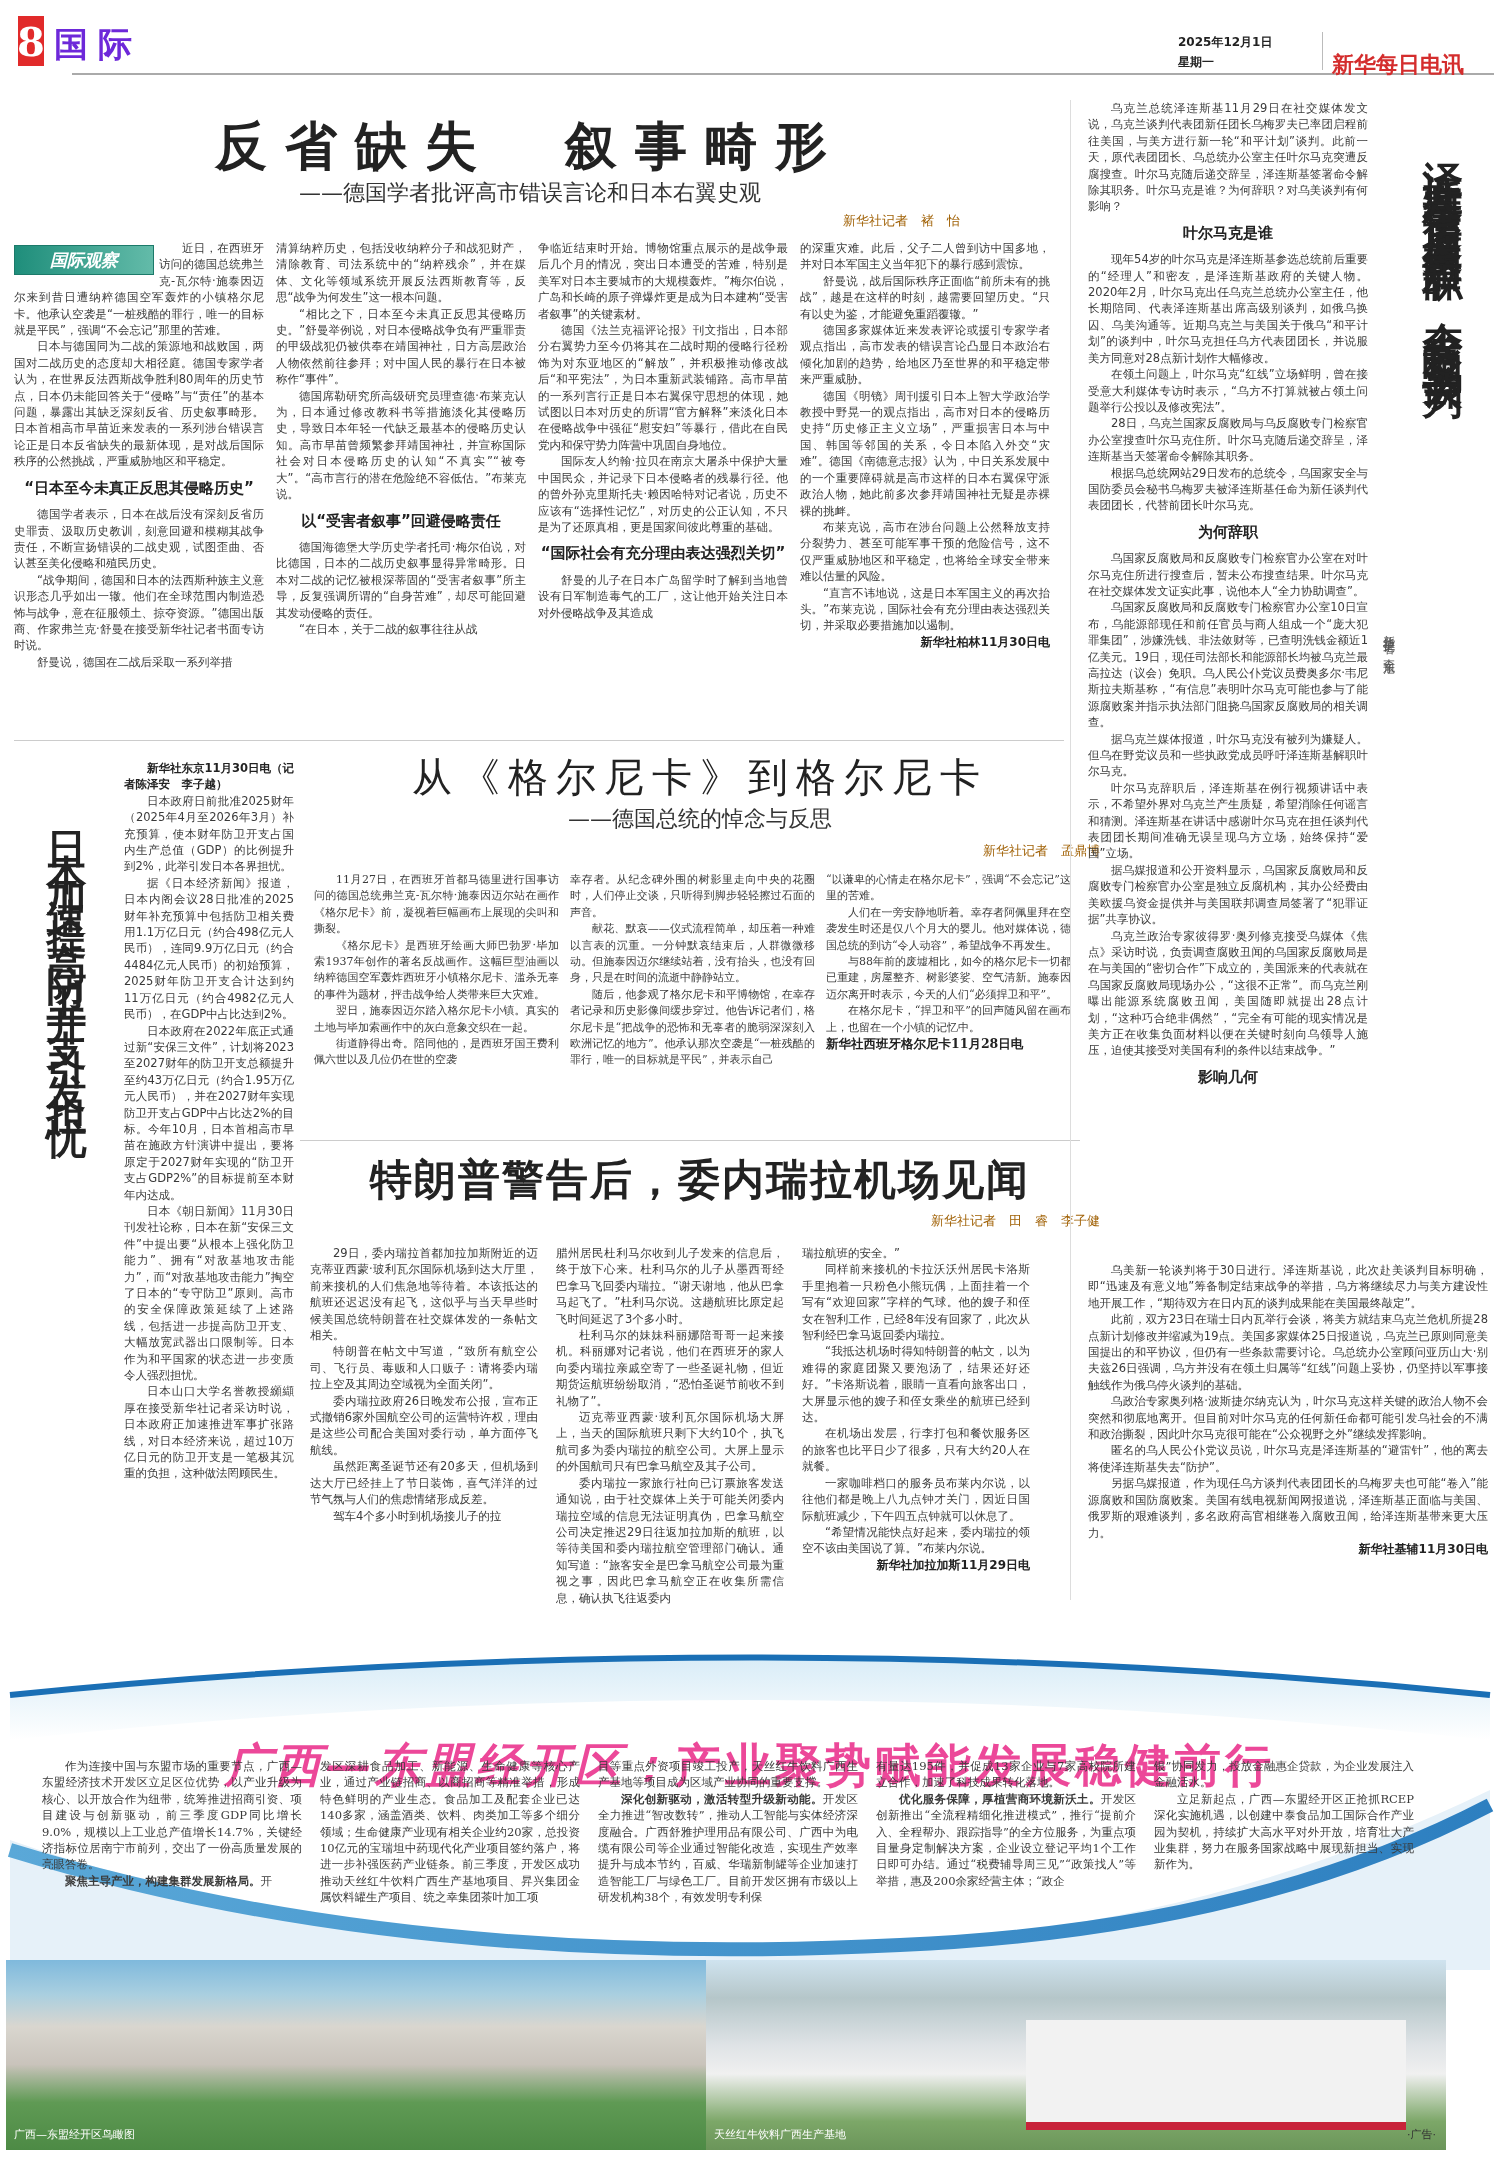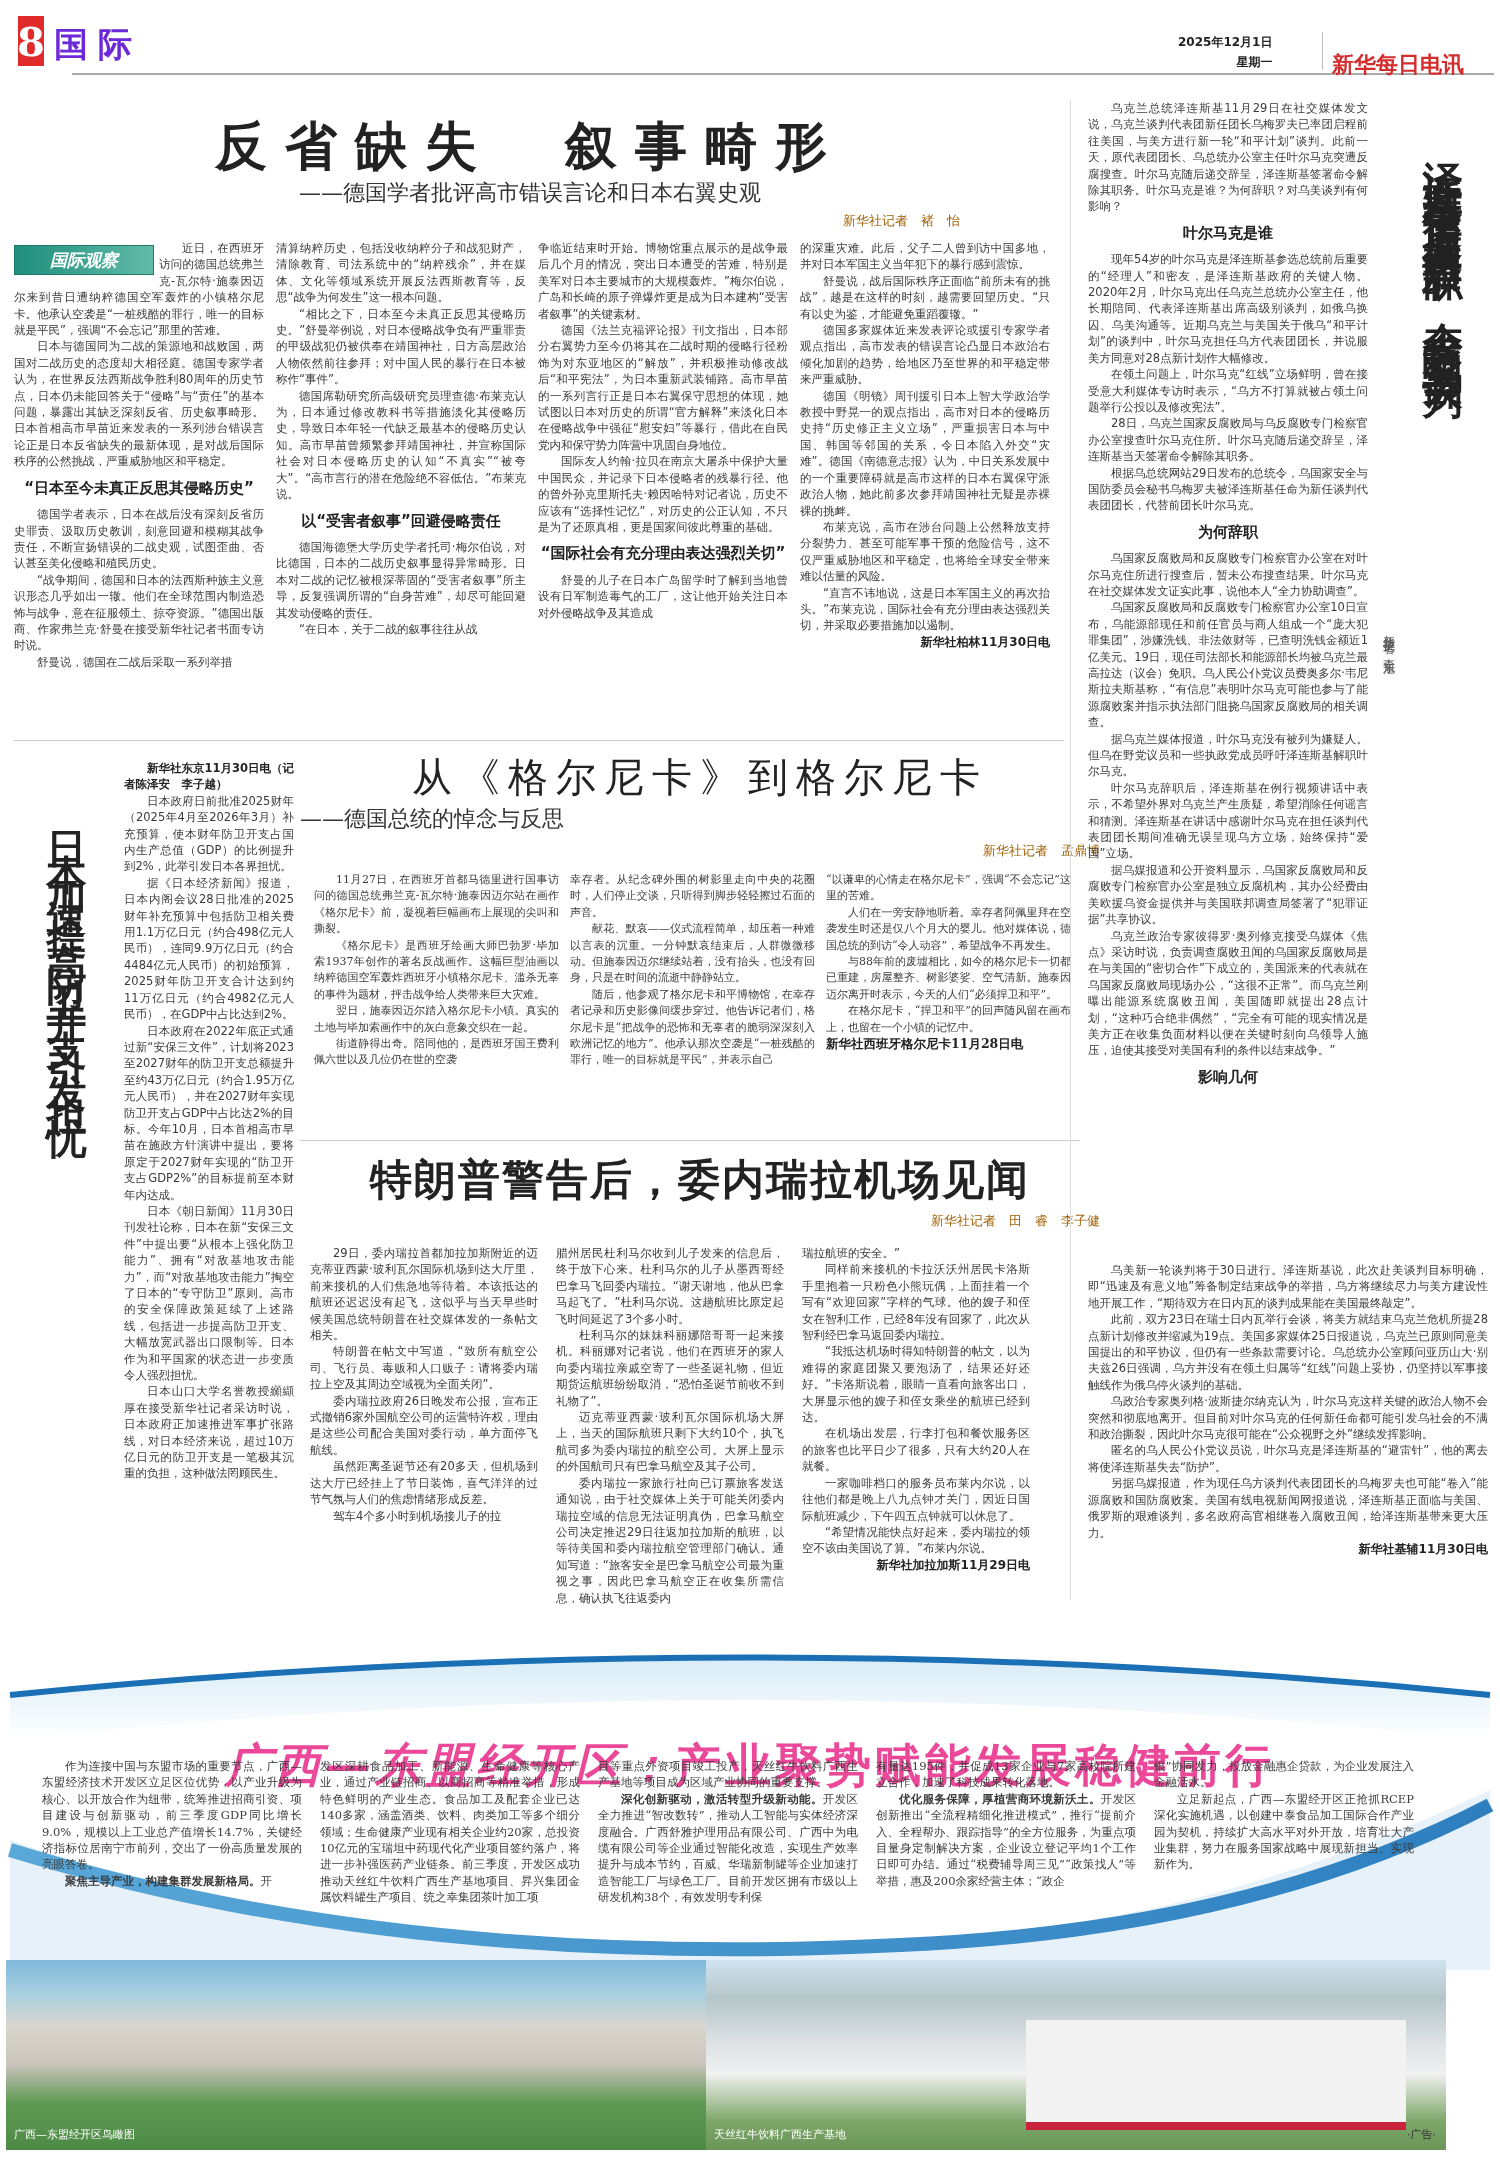--- a/index.html
+++ b/index.html
@@ -4,33 +4,33 @@
 <style>
 *{box-sizing:border-box;margin:0;padding:0}
 body{width:1500px;height:2173px;background:#fff;font-family:"DejaVu Sans",sans-serif;color:#333;position:relative;overflow:hidden}
 .abs{position:absolute}
 .p{font-size:11.5px;line-height:16.4px;color:#3a3a3a;text-align:justify}
 .p p{text-indent:2em}
 .serif{font-family:"DejaVu Serif",serif}
 .masthead-num{left:18px;top:16px;width:26px;height:50px;background:#e12a2a;color:#fff;font-family:"DejaVu Serif",serif;font-size:40px;font-weight:bold;display:flex;align-items:center;justify-content:center}
 .masthead-sec{left:54px;top:22px;font-family:"DejaVu Serif",serif;color:#6d28d9;font-size:34px;font-weight:bold;letter-spacing:10px}
 .rule{left:72px;top:73px;width:1422px;height:2px;background:#aaa}
-.date{left:1178px;top:32px;font-size:12px;text-align:right;color:#222;font-weight:bold;line-height:20px}
+.date{left:1178px;top:32px;font-size:12px;text-align:left;color:#222;font-weight:bold;line-height:20px}
 .brand-sep{left:1322px;top:32px;width:1px;height:38px;background:#bbb}
 .brand{left:1332px;top:50px;color:#d42d2d;font-family:"DejaVu Serif",serif;font-size:22px;font-weight:bold}
 .head1{left:100px;top:112px;width:860px;text-align:center;font-family:"DejaVu Serif",serif;font-weight:bold;font-size:52px;letter-spacing:18px;color:#222}
 .sub1{left:100px;top:178px;width:860px;text-align:center;font-size:22px;color:#333}
 .byline{font-family:"DejaVu Serif",serif;font-size:13px;color:#a16207;text-align:right}
 .col{position:absolute}
 .sect{font-weight:bold;font-size:15px;color:#222;text-align:center;margin:10px 0}
 .tag{left:14px;top:245px;width:140px;height:30px;background:linear-gradient(90deg,#1f8e7b,#63bba9);border:1px solid #1c7a6a;color:#fff;font-weight:bold;font-style:italic;font-size:17px;display:flex;align-items:center;justify-content:center}
 .vtitle{writing-mode:vertical-rl;font-family:"DejaVu Serif",serif;font-weight:bold;color:#222}
 .dateline{font-weight:bold;text-align:right;color:#222;font-size:12px}
 .head2{left:300px;top:750px;width:800px;text-align:center;font-family:"DejaVu Serif",serif;font-size:40px;color:#222;letter-spacing:8px}
-.sub2{left:300px;top:804px;width:800px;text-align:left;font-size:22px;color:#333}
+.sub2{left:300px;top:804px;width:800px;text-align:center;font-size:22px;color:#333}
 .head3{left:300px;top:1152px;width:800px;text-align:center;font-family:"DejaVu Serif",serif;font-weight:bold;font-size:42px;color:#222;letter-spacing:2px}
 .ad{left:0;top:1640px;width:1500px;height:533px}
 .ad-title{left:120px;top:1735px;width:1260px;text-align:center;font-size:46px;font-weight:bold;color:#ec4899;letter-spacing:4px}
 .photo{position:absolute;top:1960px;height:190px}
 </style>
 </head>
 <body>
 
 <div class="abs masthead-num">8</div>
 <div class="abs masthead-sec">国际</div>

